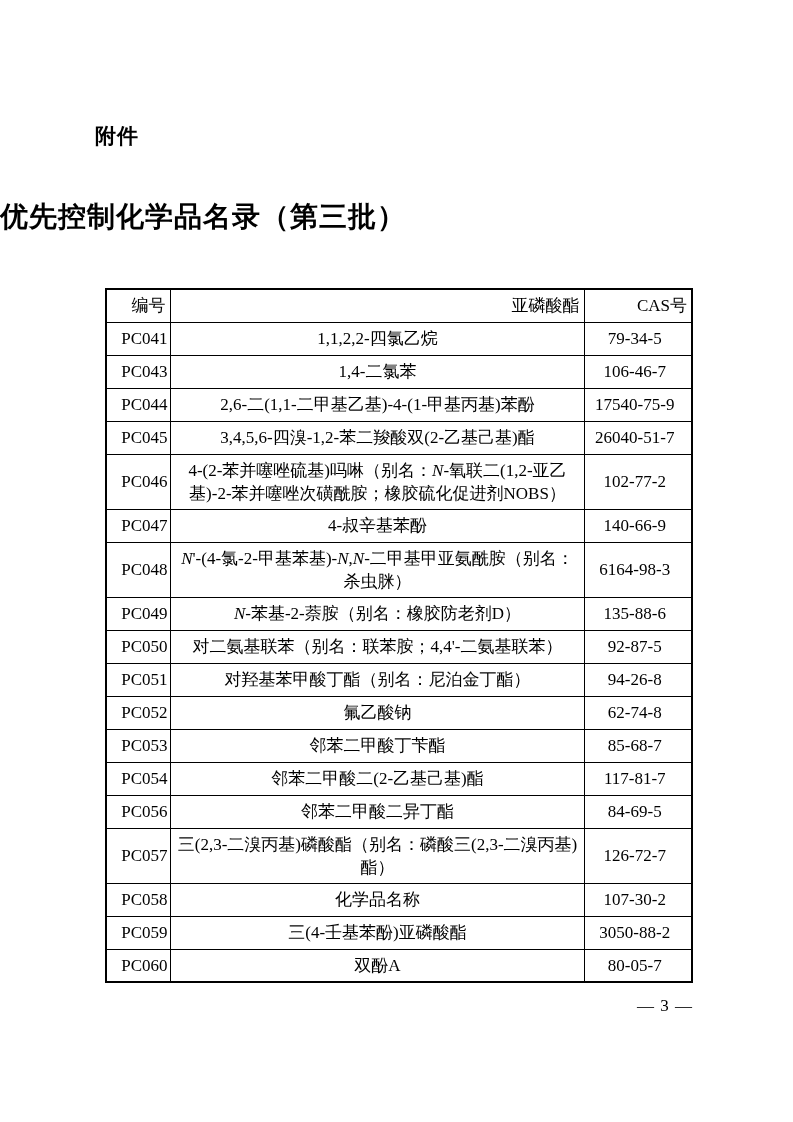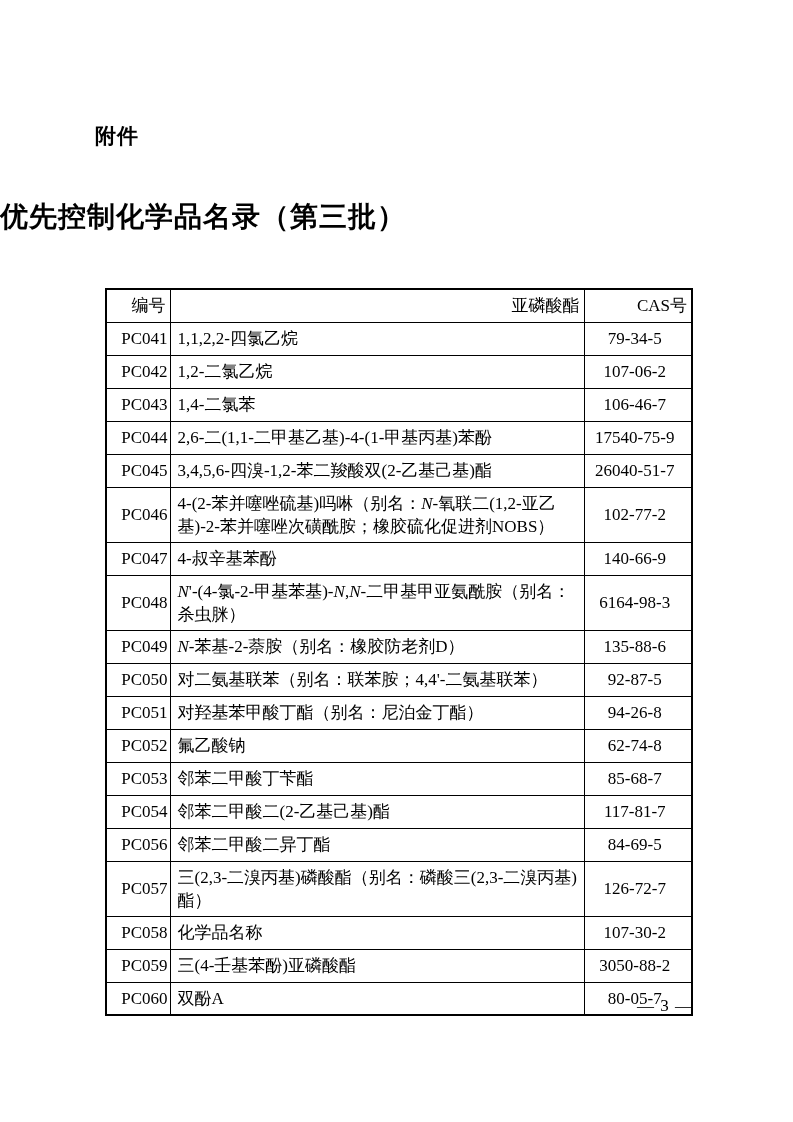--- a/index.html
+++ b/index.html
@@ -58,21 +58,21 @@
     height: 33px;
     font-weight: 400;
     text-align: right;
     padding: 2px 4px;
   }
   .doc-table td {
     height: 33px;
     padding: 4px 6px;
   }
   td.c-id   { text-align: right; padding-left: 6px; padding-right: 2px; }
-  td.c-name { text-align: left;  padding-left: 7px; }
+  td.c-name { text-align: center;  padding-left: 7px; }
   td.c-cas  { text-align: center; padding-left: 2px; padding-right: 8px; }
   .page-number {
     position: absolute;
     top: 996px;
     right: 100px;
     font-size: 17px;
     letter-spacing: 1px;
     white-space: pre;
   }
 </style>
@@ -96,25 +96,20 @@
         <th>编号</th>
         <th>亚磷酸酯</th>
         <th>CAS号</th>
       </tr>
     </thead>
     <tbody>
         <tr>
           <td class="c-id">PC041</td>
           <td class="c-name">1,1,2,2-四氯乙烷</td>
           <td class="c-cas">79-34-5</td>
-        </tr>
-        <tr>
-          <td class="c-id">PC042</td>
-          <td class="c-name">1,2-二氯乙烷</td>
-          <td class="c-cas">107-06-2</td>
         </tr>
         <tr>
           <td class="c-id">PC043</td>
           <td class="c-name">1,4-二氯苯</td>
           <td class="c-cas">106-46-7</td>
         </tr>
         <tr>
           <td class="c-id">PC044</td>
           <td class="c-name">2,6-二(1,1-二甲基乙基)-4-(1-甲基丙基)苯酚</td>
           <td class="c-cas">17540-75-9</td>

